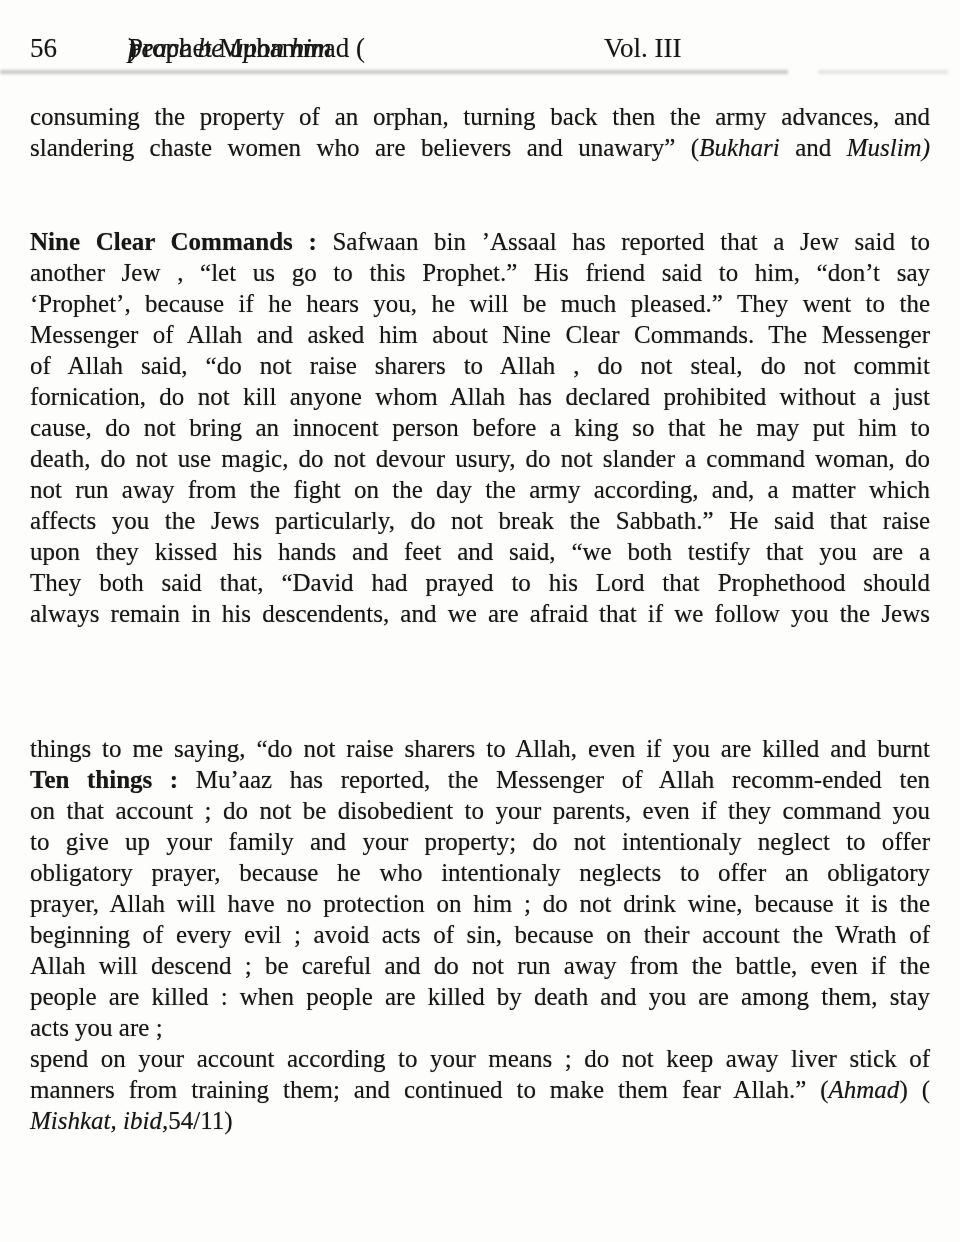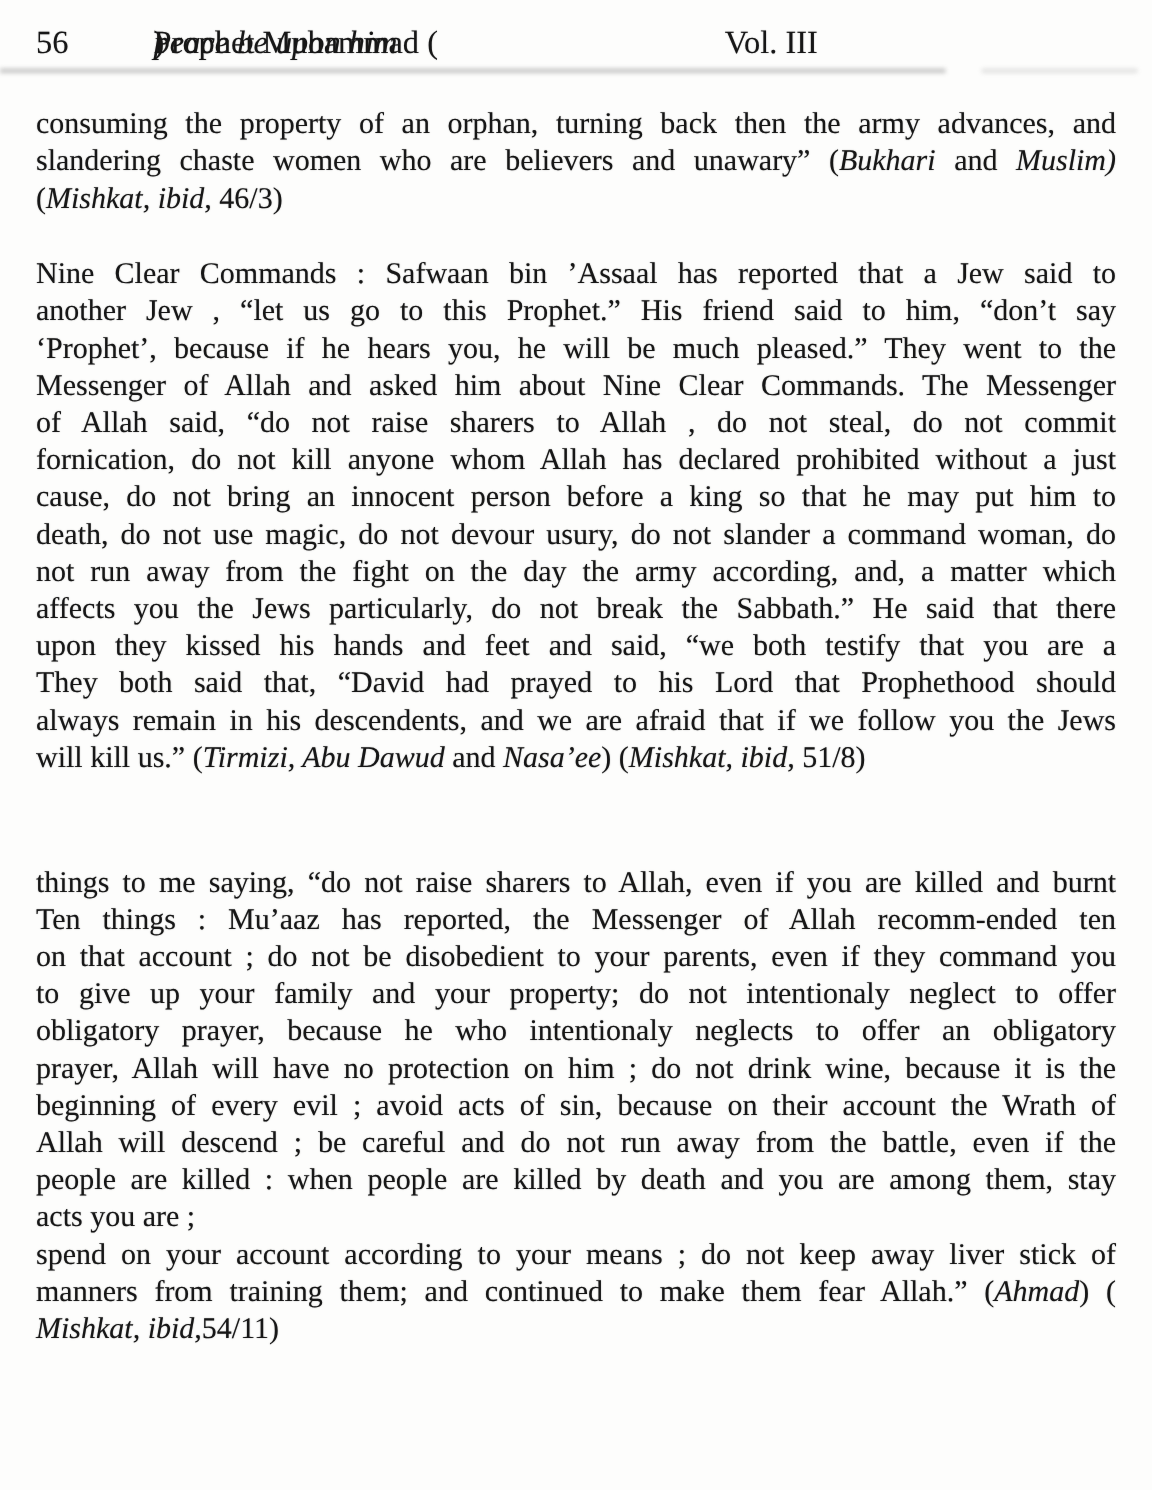--- a/index.html
+++ b/index.html
@@ -4,41 +4,41 @@
 <style>
   html,body{margin:0;padding:0;}
   body{
     width:960px;height:1242px;
     background:#fdfdfc;
     font-family:"Liberation Serif","DejaVu Serif",serif;
     color:#171717;
     position:relative;
     overflow:hidden;
   }
-  .page{position:absolute;inset:0;}
+  .page{position:absolute;inset:0;margin-top:13px;}
   
   .hdr span{position:absolute;font-size:27px;line-height:31px;white-space:nowrap;
     text-shadow:0 0 1px rgba(30,30,30,.45);}
   .pagenum{left:30px;top:20px;}
   .runtitle{left:128px;top:20px;}
   .volume{left:604px;top:20px;}
   
   .rule{position:absolute;height:4px;background:#8a8a8a;filter:blur(1.6px);}
   .rule-a{left:0;top:57px;width:788px;opacity:.45;}
   .rule-b{left:818px;top:57px;width:130px;opacity:.22;}
   
   .para{position:absolute;left:30px;width:900px;}
   .line{
     font-size:25px;height:31px;line-height:31px;
     text-align:justify;text-align-last:justify;
     white-space:nowrap;
     text-shadow:0 0 1px rgba(25,25,25,.5);
   }
   .line.end{text-align-last:left;}
-  .b{font-weight:normal;}
+  .b{font-weight:bold;}
   .i{font-style:italic;}
   .n{font-style:normal;}
 </style>
 </head>
 <body>
 
 <div class="page">
 
   <header class="hdr">
     <span class="pagenum">56</span>
@@ -49,38 +49,36 @@
       </span>
     <span class="volume">Vol. III</span>
   </header>
 
   <div class="rule rule-a"></div>
   <div class="rule rule-b"></div>
 
   <section class="para" style="top:88px">
       <div class="line"><span class="n">consuming the property of an orphan, turning back then the army advances, and</span></div>
       <div class="line"><span class="n">slandering chaste women who are believers and unawary” (</span><span class="i">Bukhari</span><span class="n"> and </span><span class="i">Muslim)</span></div>
-      <div class="line end"><span class="n">(</span><span class="i">Mishkat, ibid,</span><span class="n"> 46/3)</span></div>
     </section>
 
   <section class="para" style="top:213px">
       <div class="line"><span class="b">Nine Clear Commands : </span><span class="n">Safwaan bin ’Assaal has reported that a Jew said to</span></div>
       <div class="line"><span class="n">another Jew , “let us go to this Prophet.” His friend said to him, “don’t say</span></div>
       <div class="line"><span class="n">‘Prophet’, because if he hears you, he will be much pleased.”  They went to the</span></div>
       <div class="line"><span class="n">Messenger of Allah and asked him about Nine Clear Commands. The Messenger</span></div>
       <div class="line"><span class="n">of Allah said, “do not raise sharers to Allah , do not steal, do not commit</span></div>
       <div class="line"><span class="n">fornication, do not kill anyone whom Allah has declared prohibited without a just</span></div>
       <div class="line"><span class="n">cause, do not bring an innocent person before a king so that he may put him to</span></div>
       <div class="line"><span class="n">death, do not use magic, do not devour usury, do not slander a command woman, do</span></div>
       <div class="line"><span class="n">not run away from the fight on the day the army according, and, a matter which</span></div>
-      <div class="line"><span class="n">affects you the Jews particularly, do not break the Sabbath.” He said that there</span></div>
+      <div class="line"><span class="n">affects you the Jews particularly, do not break the Sabbath.” He said that raise</span></div>
       <div class="line"><span class="n">upon they kissed his hands and feet and said, “we both testify that you are a</span></div>
       <div class="line"><span class="n">They both said that, “David had prayed to his Lord that Prophethood should</span></div>
       <div class="line"><span class="n">always remain in his descendents, and we are afraid that if we follow you the Jews</span></div>
-      <div class="line end"><span class="n">will kill us.” (</span><span class="i">Tirmizi, Abu Dawud</span><span class="n"> and </span><span class="i">Nasa’ee</span><span class="n">) (</span><span class="i">Mishkat, ibid,</span><span class="n"> 51/8)</span></div>
     </section>
 
   <section class="para" style="top:720px">
       <div class="line"><span class="n">things to me saying, “do not raise sharers to Allah, even if you are killed and burnt</span></div>
       <div class="line"><span class="b">Ten things : </span><span class="n">Mu’aaz has reported, the Messenger of Allah recomm-ended ten</span></div>
       <div class="line"><span class="n">on that account ; do not be disobedient to your parents, even if they command you</span></div>
       <div class="line"><span class="n">to give up your family and your property; do not intentionaly neglect to offer</span></div>
       <div class="line"><span class="n">obligatory prayer, because  he who intentionaly neglects to offer an obligatory</span></div>
       <div class="line"><span class="n">prayer, Allah will have no protection on him ; do not drink wine, because it is the</span></div>
       <div class="line"><span class="n">beginning of every evil ; avoid acts of sin, because on their account the Wrath of</span></div>

